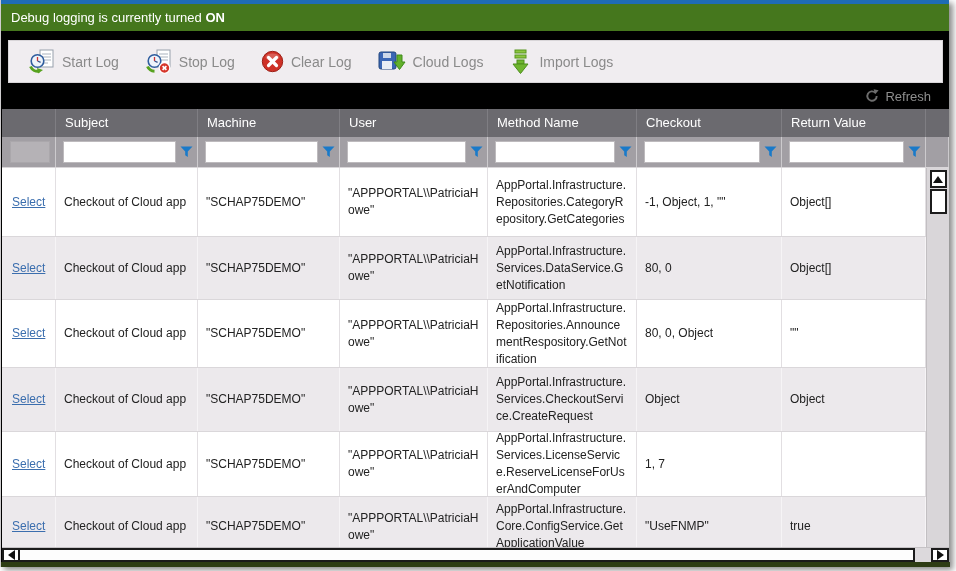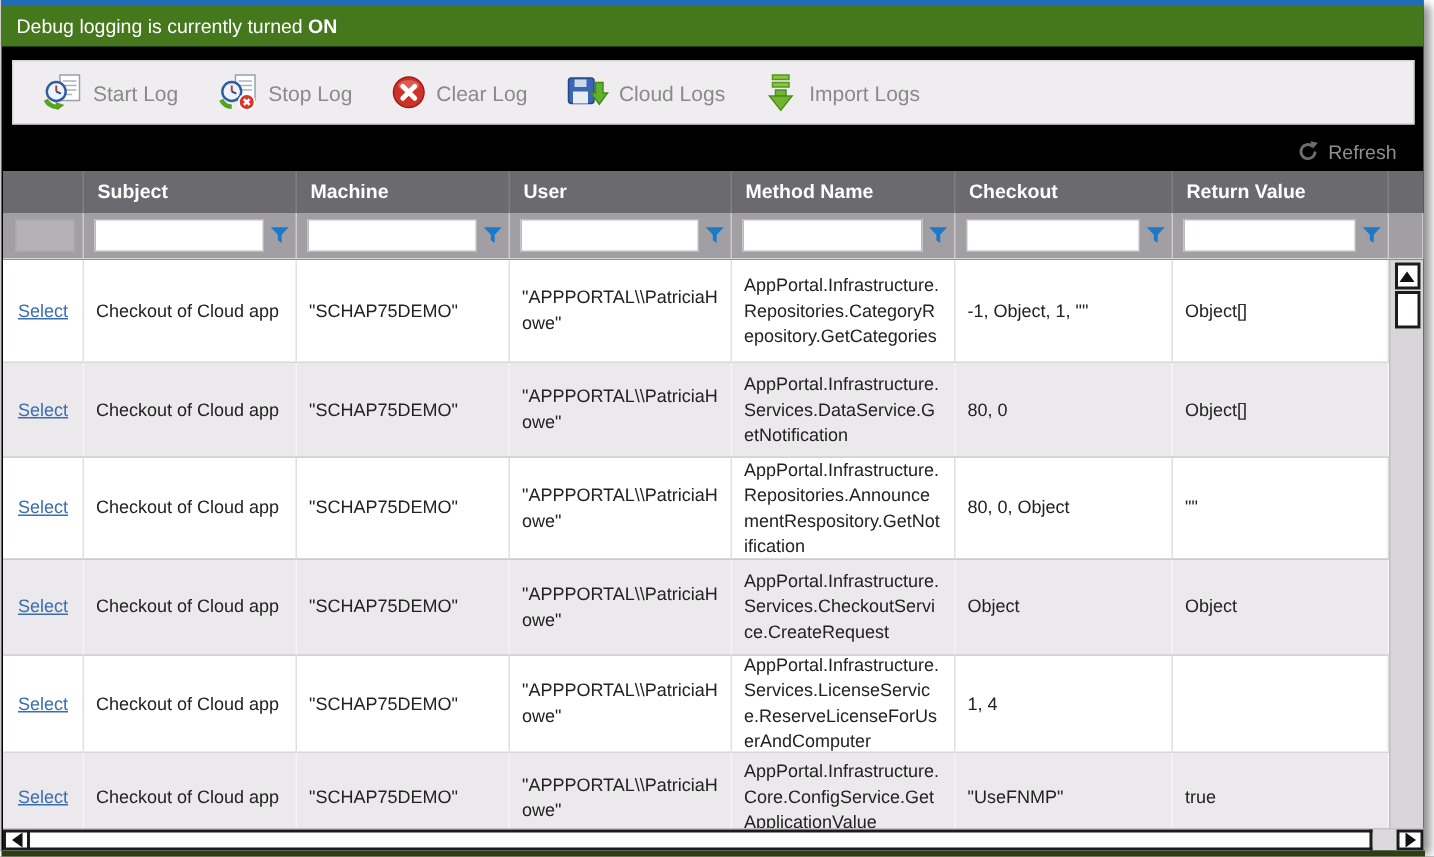--- a/index.html
+++ b/index.html
@@ -4,34 +4,34 @@
 <style>
   * { box-sizing: border-box; margin: 0; padding: 0; }
   html, body { width: 956px; height: 571px; overflow: hidden; background: #fff;
     font-family: "Liberation Sans", sans-serif; }
   .window { position: relative; width: 949px; height: 567px; background: #000000;
     border-left: 1px solid #cfcdcf; box-shadow: 4px 3px 6px rgba(0,0,0,.45); }
   .top-blue { height: 4px; background: #1e6cb5; }
   .banner { height: 27px; background: #45771d; color: #fff; font-size: 13px;
     line-height: 27px; padding-left: 10px; }
   .banner b { font-weight: bold; }
-  .toolbar { margin: 9px 6px 5px 7px; height: 43px; background: #f0edf0;
+  .toolbar { margin: 9px 6px 0 7px; height: 43px; background: #f0edf0;
     border: 1px solid #d8d5d8; display: flex; align-items: center; padding-left: 6px; text-align: center; }
   .tb-btn { display: flex; align-items: center; gap: 7px; padding: 0 13px;
     color: #8a8a8a; font-size: 14px; cursor: pointer; height: 100%; }
   .refresh-row { height: 26px; display: flex; justify-content: flex-end;
     align-items: center; gap: 6px; padding-right: 18px; color: #8e8e8e; font-size: 13px; }
 
   
   .grid { margin-left: 1px; width: 947px; }
   .ghead, .gfilter, .trow { display: flex; }
   .c0 { width: 54px; }  .c1 { width: 142px; } .c2 { width: 142px; }
   .c3 { width: 148px; } .c4 { width: 149px; } .c5 { width: 145px; } .c6 { width: 144px; }
   .ghead { height: 28px; background: #6b6a6f; align-items: center; width: 947px; }
-  .hcell { color: #fff; font-size: 13px; font-weight: bold; padding-left: 9px;
+  .hcell { color: #fff; font-size: 13px; font-weight: normal; padding-left: 9px;
     height: 100%; line-height: 28px; border-right: 1px solid #7f7e83; }
   .hcell:last-child { border-right: none; }
   .hfill { flex: 1; }
   .gfilter { height: 30px; background: #a29fa4; align-items: center; width: 947px; }
   .fcell { height: 100%; display: flex; align-items: center; gap: 4px;
     padding: 0 4px 0 7px; border-right: 1px solid rgba(255,255,255,.45); }
   .filter-disabled { width: 40px; height: 22px; background: #b5b2b6;
     border: 1px solid #aaa7ab; margin: 0 auto; }
   .fcell input { flex: 1; min-width: 0; height: 22px; border: 1px solid #bdbabd;
     background: #fff; font-size: 12px; padding: 0 4px; outline: none; }
@@ -286,21 +286,21 @@
             <div class="cell c6">Object</div>
           </div>
           <div class="trow">
             <div class="cell c0">
               <a href="#">Select</a>
             </div>
             <div class="cell c1">Checkout of Cloud app</div>
             <div class="cell c2">"SCHAP75DEMO"</div>
             <div class="cell c3 wrap">"APPPORTAL\\PatriciaHowe"</div>
             <div class="cell c4 wrap">AppPortal.Infrastructure.Services.LicenseService.ReserveLicenseForUserAndComputer</div>
-            <div class="cell c5">1, 4</div>
+            <div class="cell c5">1, 7</div>
             <div class="cell c6"></div>
           </div>
           <div class="trow alt">
             <div class="cell c0">
               <a href="#">Select</a>
             </div>
             <div class="cell c1">Checkout of Cloud app</div>
             <div class="cell c2">"SCHAP75DEMO"</div>
             <div class="cell c3 wrap">"APPPORTAL\\PatriciaHowe"</div>
             <div class="cell c4 wrap">AppPortal.Infrastructure.Core.ConfigService.GetApplicationValue</div>

